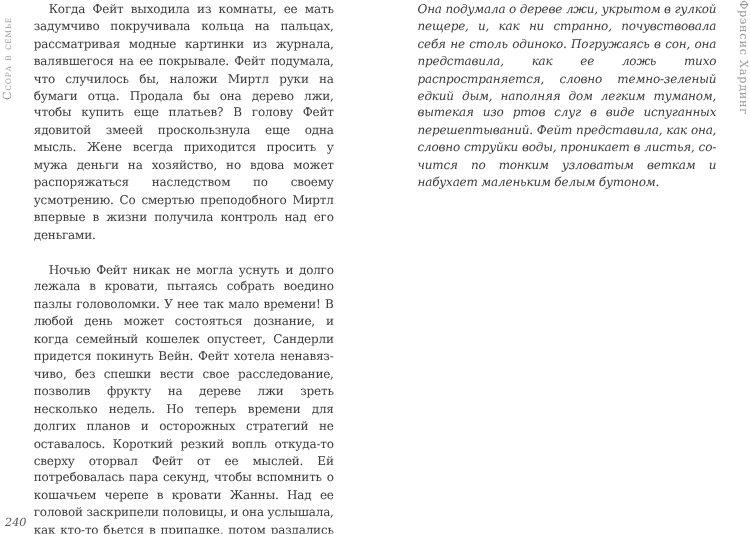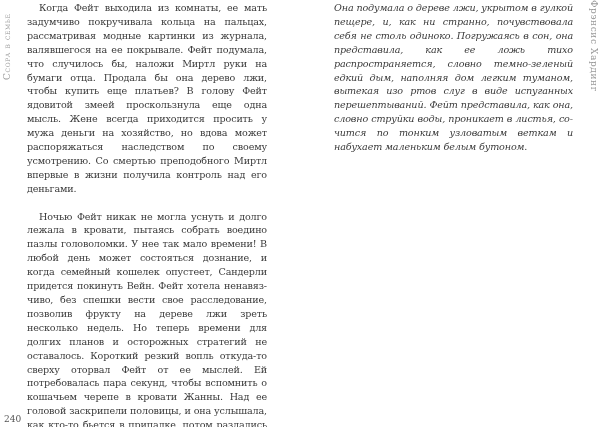--- a/index.html
+++ b/index.html
@@ -31,21 +31,21 @@
       left: 2px; top: 0; height: 80px; width: 12px;
       writing-mode: vertical-rl; transform: rotate(180deg);
       font-variant: small-caps; text-align: left;
     }
     .running-head-right {
       left: 287px; top: 0; height: 80px; width: 12px;
       writing-mode: vertical-rl; text-align: left;
     }
     .page-number {
       position: absolute; left: 4px; top: 414px;
-      font-size: 9px; color: #555;
+      font-size: 9px; font-style: italic; color: #555;
     }
   </style>
 </head>
 <body>
 
 <div class="page page-left">
   <div class="running-head running-head-left">Ссора в семье</div>
   <div class="column">
     <p>Когда Фейт выходила из комнаты, ее мать задумчиво покручивала кольца на пальцах, рассматривая модные картинки из журнала, валявшегося на ее покрывале. Фейт подумала, что случилось бы, наложи Миртл руки на бумаги отца. Продала бы она дерево лжи, чтобы ку­пить еще платьев? В голову Фейт ядовитой змеей про­скользнула еще одна мысль. Жене всегда приходится просить у мужа деньги на хозяйство, но вдова может распоряжаться наследством по своему усмотрению. Со смертью преподобного Миртл впервые в жизни полу­чила контроль над его деньгами.</p>
     <p class="gap-before">Ночью Фейт никак не могла уснуть и долго лежала в кровати, пытаясь собрать воедино пазлы головоломки. У нее так мало времени! В любой день может состояться дознание, и когда семейный кошелек опустеет, Сан­дерли придется покинуть Вейн. Фейт хотела ненавяз­чиво, без спешки вести свое расследование, позволив фрукту на дереве лжи зреть несколько недель. Но теперь времени для долгих планов и осторожных стратегий не оставалось. Короткий резкий вопль откуда-то сверху оторвал Фейт от ее мыслей. Ей потребовалась пара се­кунд, чтобы вспомнить о кошачьем черепе в кровати Жанны. Над ее головой заскрипели половицы, и она услышала, как кто-то бьется в припадке, потом разда­лись тихие успокаивающие голоса.</p>

